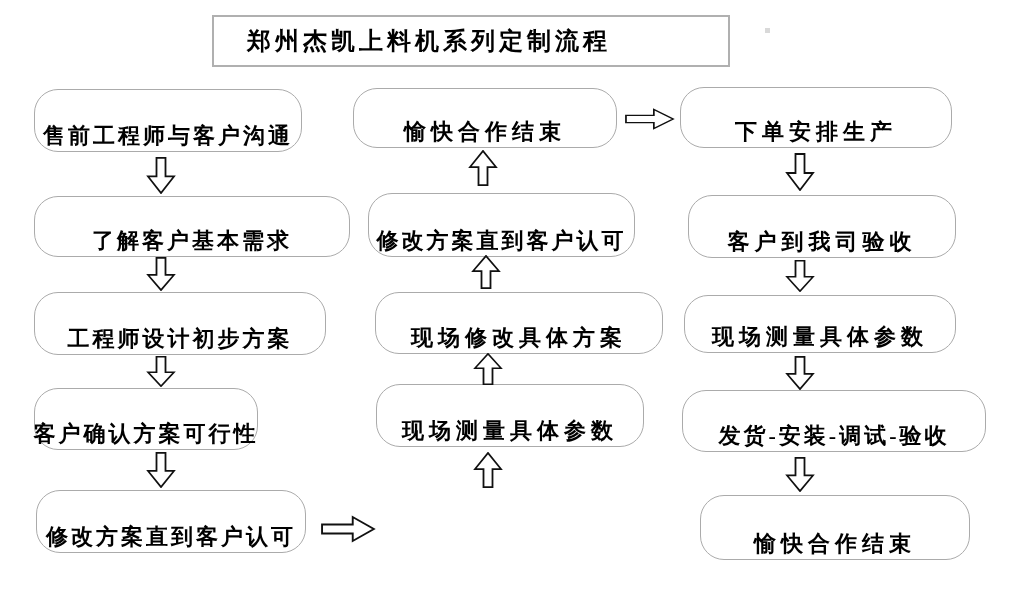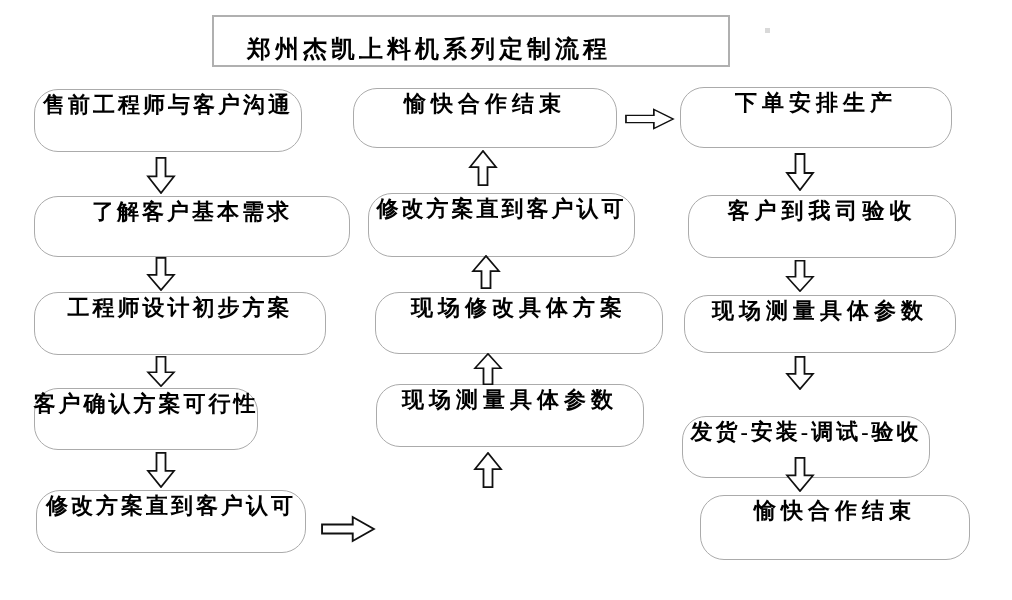--- a/index.html
+++ b/index.html
@@ -17,37 +17,37 @@
     width:1012px;height:600px;
     background:var(--background);
     overflow:hidden;
     font-family:"Liberation Serif","DejaVu Serif",serif;
   }
   .title-box{
     position:absolute;
     left:212px;top:15px;width:518px;height:52px;
     background:var(--box-fill);
     border:2px solid var(--title-border);
-    display:flex;align-items:flex-end;justify-content:center;
+    display:flex;align-items:center;justify-content:center;
     box-sizing:border-box;
   }
   .title-box .title-text{
     transform:translateX(-42px);
     font-size:24px;
     font-weight:bold;
     letter-spacing:4px;
     color:var(--text);
     white-space:nowrap;
   }
   .box{
     position:absolute;
     background:var(--box-fill);
     border:1.4px solid var(--box-border);
     border-radius:24px;
-    display:flex;align-items:flex-start;justify-content:center;
+    display:flex;align-items:flex-end;justify-content:center;
     box-sizing:border-box;
   }
   .box .step-label{
     font-size:22px;
     font-weight:bold;
     letter-spacing:3px;
     color:var(--text);
     white-space:nowrap;
   }
   .mid .step-label{letter-spacing:5px;}
@@ -142,21 +142,21 @@
 
   <div class="box mid" style="left:680px;top:87px;width:272px;height:61px">
     <span class="step-label">下单安排生产</span>
   </div>
   <div class="box mid" style="left:688px;top:195px;width:268px;height:63px">
     <span class="step-label">客户到我司验收</span>
   </div>
   <div class="box mid" style="left:684px;top:295px;width:272px;height:58px">
     <span class="step-label">现场测量具体参数</span>
   </div>
-  <div class="box" style="left:682px;top:416px;width:248px;height:62px">
+  <div class="box" style="left:682px;top:390px;width:304px;height:62px">
     <span class="step-label">发货-安装-调试-验收</span>
   </div>
   <div class="box mid" style="left:700px;top:495px;width:270px;height:65px">
     <span class="step-label">愉快合作结束</span>
   </div>
 
   <div class="arrow" style="left:785px;top:153px;width:30px;height:38px">
       <svg viewBox="0 0 30 38" preserveAspectRatio="none">
         <path d="M10.5 1 H19.5 V20 H28 L15 37 L2 20 H10.5 Z" stroke="#111111" stroke-width="1.8" fill="#ffffff" stroke-linejoin="miter"></path>
       </svg>

